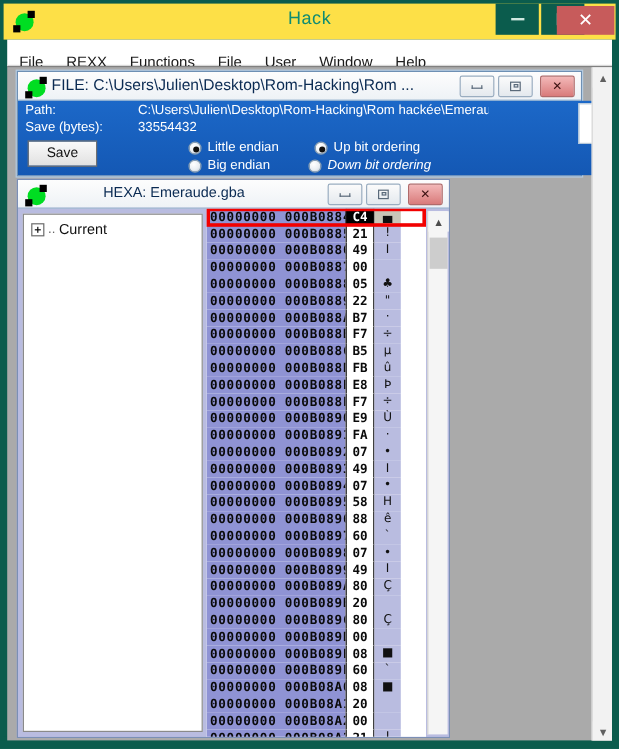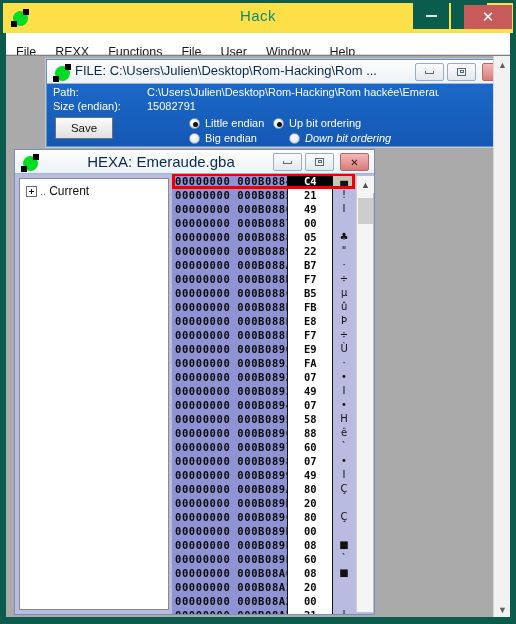--- a/index.html
+++ b/index.html
@@ -122,21 +122,20 @@
   }
 
   
   #file-window {
     position: absolute;
     left: 8px; top: 3px;
     width: 471px; height: 88px;
     background: #d6e3f0;
     border: 1px solid #6e90b4;
     box-shadow: 0 0 0 1px #b5cbe0;
-    margin-left: 32px;
   }
   #file-titlebar {
     position: absolute; left:0; top:0;
     width: 469px; height: 24px;
     background: linear-gradient(#fdfdfd, #eef2f6);
     border-bottom: 1px solid #9fb8d0;
   }
   #file-icon { position:absolute; left:6px; top:3px; width:18px; height:18px; }
   #file-title {
     position: absolute; left: 28px; top: 3px;
@@ -214,42 +213,42 @@
     flex: none;
   }
   .radio-dot.on::after {
     content:""; position:absolute;
     left: 3px; top: 3px; width: 5px; height: 5px;
     border-radius: 50%; background: #101010;
   }
   .radio-label { font-size: 11px; color: #ffffff; white-space: nowrap; }
   #r-little { left: 142px; top: 33px; }
   #r-big    { left: 142px; top: 48px; }
-  #r-up     { left: 226px; top: 33px; }
+  #r-up     { left: 247px; top: 33px; }
   #r-down   { left: 242px; top: 48px; font-style: italic; }
 
   
   #hexa-window {
     position: absolute;
     left: 8px; top: 93px;
     width: 361px; height: 466px;
     background: #b9bce0;
     border: 1px solid #7b8fb5;
   }
   #hexa-titlebar {
     position: absolute; left:0; top:0;
     width: 359px; height: 24px;
     background: linear-gradient(#fdfdfd, #eef2f6);
     border-bottom: 1px solid #9fb8d0;
   }
   #hexa-icon { position:absolute; left:6px; top:3px; width:18px; height:18px; }
   #hexa-title {
     position: absolute; left: 0; top: 3px; width: 260px;
     text-align: center;
-    font-size: 15px; color: #0a2a52; margin-left: 16px;
+    font-size: 12px; color: #0a2a52;
   }
   #hexa-min { right: 72px; }
   #hexa-max { right: 40px; }
   #hexa-close { right: 5px; background: linear-gradient(#f3b8b8,#d97b7b); border-color:#b06a6a; color:#3a1010;}
 
   #hexa-body {
     position: absolute; left: 0; top: 24px;
     width: 359px; height: 440px;
     background: #b9bce0;
   }
@@ -304,21 +303,21 @@
     width: 116px;
     background: #8f93d4;
     color: #0a0a0a;
     letter-spacing: 0.6px;
     font-weight: bold;
     padding-left: 3px;
     white-space: nowrap;
     overflow: hidden;
   }
   .hx-val {
-    width: 46px;
+    width: 24px;
     background: #ffffff;
     color: #0a0a0a;
     font-weight: bold;
     text-align: center;
     border-left: 1px solid #111;
     border-right: 1px solid #111;
   }
   .hx-asc {
     width: 22px;
     background: #b9bce0;
@@ -413,22 +412,22 @@
             </span>
         </div>
         <div class="w7btn" id="file-close">
           <span>✕</span>
         </div>
       </div>
 
       <div id="file-body">
         <div class="field-label" id="lbl-path">Path:</div>
         <div class="field-value" id="val-path">C:\Users\Julien\Desktop\Rom-Hacking\Rom hackée\Emeraude.g</div>
-        <div class="field-label" id="lbl-size">Size (endian):</div>
-        <div class="field-value" id="val-size">15082791</div>
+        <div class="field-label" id="lbl-size">Save (bytes):</div>
+        <div class="field-value" id="val-size">33554432</div>
         <div id="file-doc-icon"></div>
 
         <div class="ctlbtn" id="btn-save">Save</div>
 
         <div class="radio-row" id="r-little">
           <span class="radio-dot on"></span>
           <span class="radio-label">Little endian</span>
         </div>
         <div class="radio-row" id="r-big">
           <span class="radio-dot"></span>

